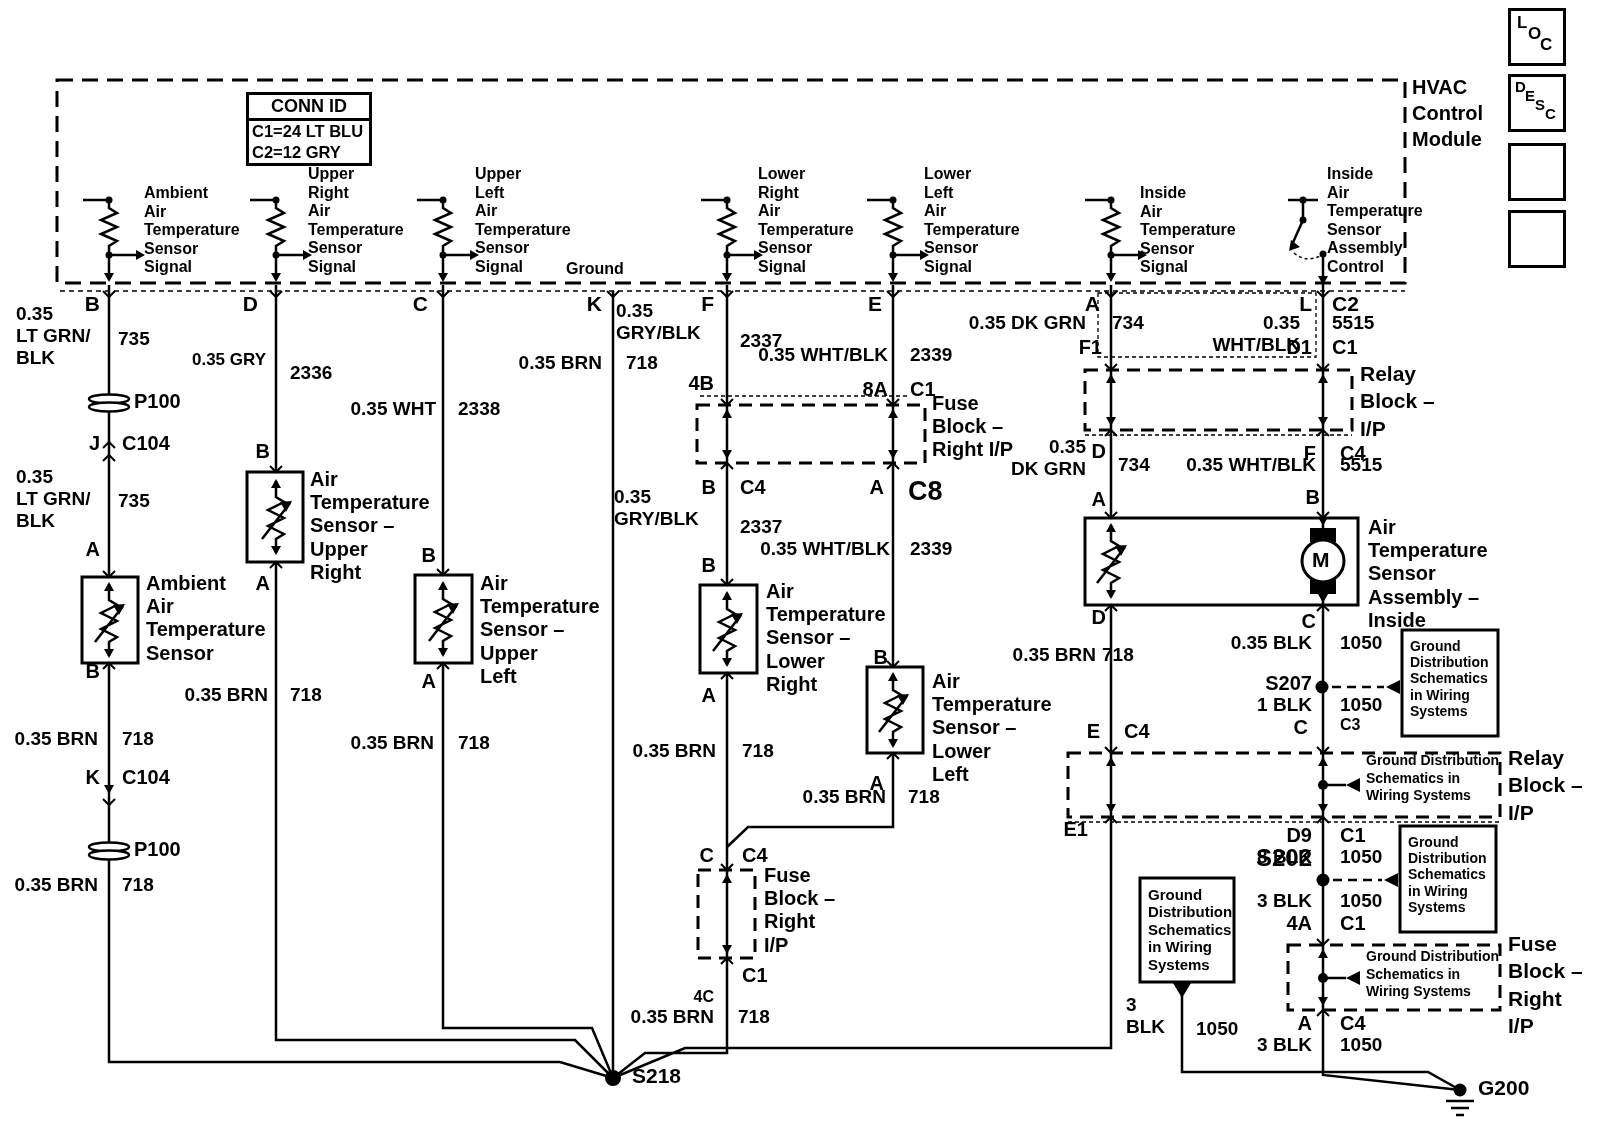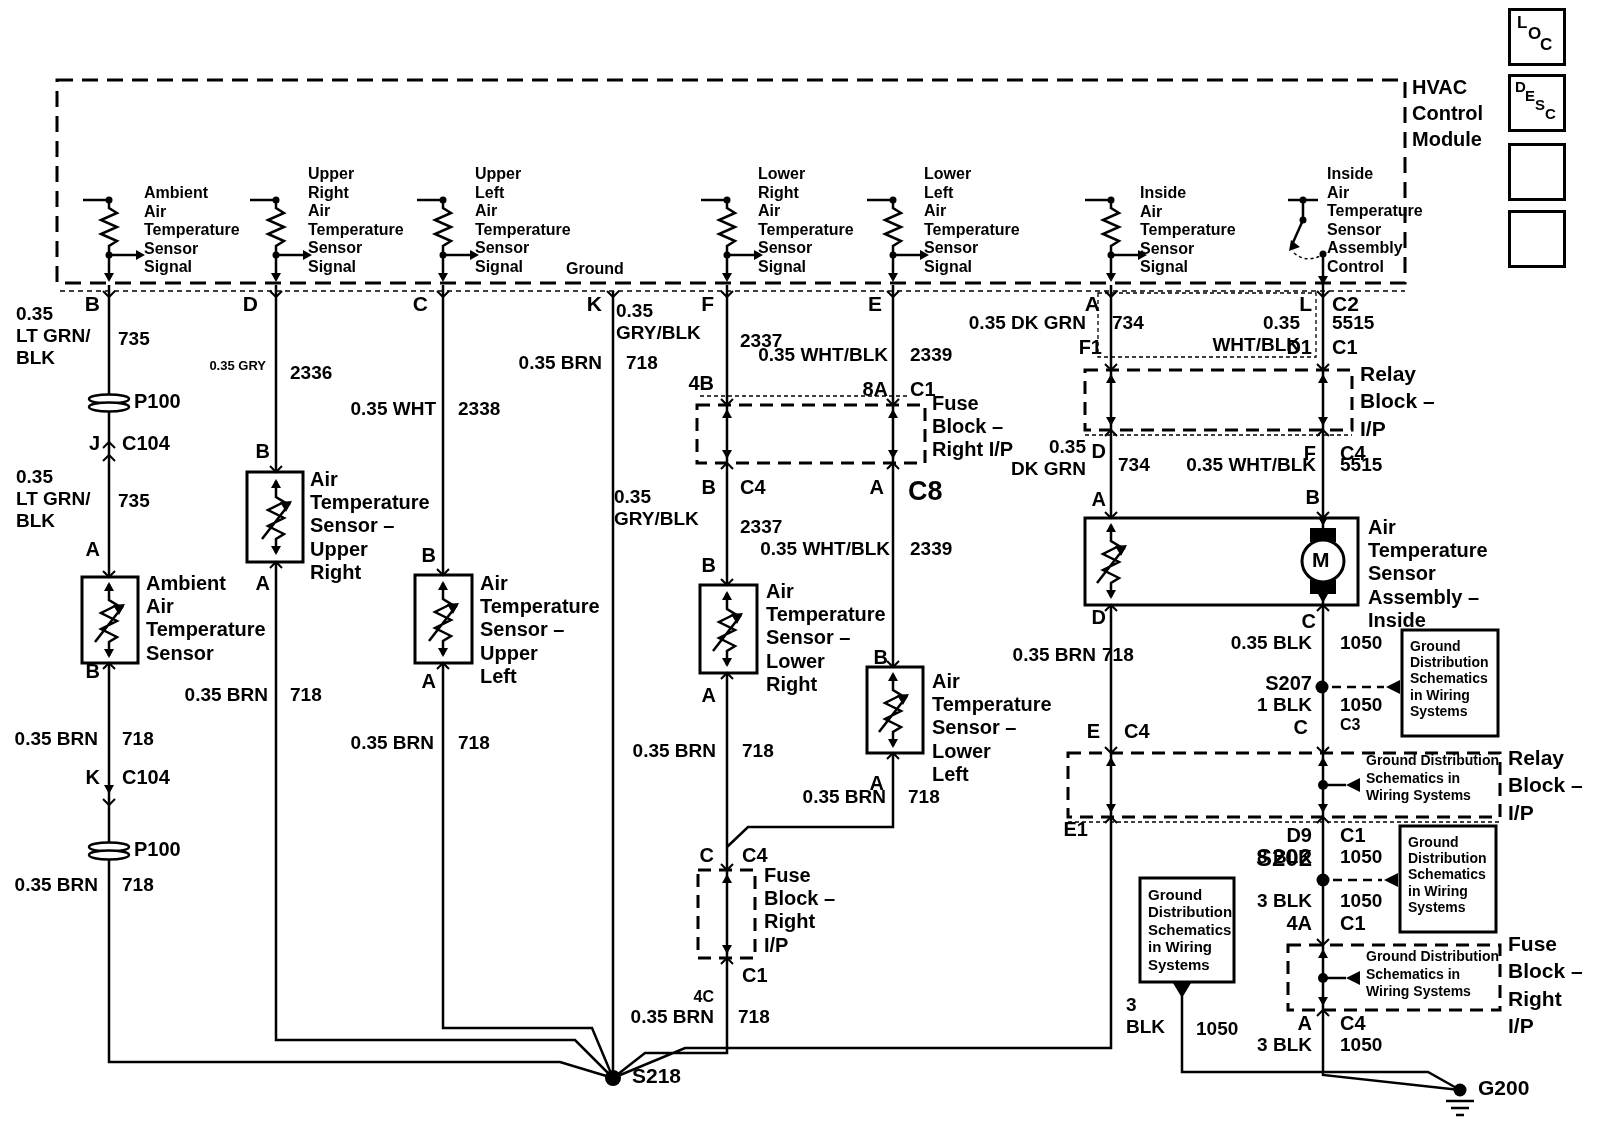--- a/index.html
+++ b/index.html
@@ -145,20 +145,25 @@
     M1105,364 L1111,370 L1117,364 M1317,364 L1323,370 L1329,364 M1105,436 L1111,430 L1117,436 M1317,436 L1323,430 L1329,436
     M1105,747 L1111,753 L1117,747 M1317,747 L1323,753 L1329,747 M1105,823 L1111,817 L1117,823 M1317,823 L1323,817 L1329,823
     M1105,512 L1111,518 L1117,512 M1317,512 L1323,518 L1329,512 M1105,611 L1111,605 L1117,611 M1317,611 L1323,605 L1329,611
     M103,571 L109,577 L115,571 M103,669 L109,663 L115,669
     M270,466 L276,472 L282,466 M270,568 L276,562 L282,568
     M437,569 L443,575 L449,569 M437,669 L443,663 L449,669
     M721,579 L727,585 L733,579 M721,679 L727,673 L733,679
     M887,661 L893,667 L899,661 M887,759 L893,753 L899,759"></path>
 </svg>
 
+<div class="connid">
+  <div class="t">CONN ID</div>
+  <div class="rw">C1=24 LT BLU</div>
+  <div class="rw">C2=12 GRY</div>
+</div>
 
 <div class="lbl" style="left:1412px;top:74px;font-size:20px;line-height:1.3">HVAC
 Control
 Module</div>
 
 <div class="lbl" style="left:144px;top:184px;font-size:16px">Ambient
 Air
 Temperature
 Sensor
 Signal</div>
@@ -227,21 +232,21 @@
 Sensor</div>
 <div class="lbl r" style="left:70px;top:660px;width:30px;font-size:20px">B</div>
 <div class="lbl r" style="left:8px;top:728px;width:90px;font-size:19px">0.35 BRN</div>
 <div class="lbl" style="left:122px;top:728px;font-size:19px">718</div>
 <div class="lbl r" style="left:70px;top:766px;width:30px;font-size:20px">K</div>
 <div class="lbl" style="left:122px;top:766px;font-size:20px">C104</div>
 <div class="lbl" style="left:134px;top:838px;font-size:20px">P100</div>
 <div class="lbl r" style="left:8px;top:874px;width:90px;font-size:19px">0.35 BRN</div>
 <div class="lbl" style="left:122px;top:874px;font-size:19px">718</div>
 
-<div class="lbl r" style="left:166px;top:358px;width:100px;font-size:13px">0.35 GRY</div>
+<div class="lbl r" style="left:166px;top:350px;width:100px;font-size:17px">0.35 GRY</div>
 <div class="lbl" style="left:290px;top:362px;font-size:19px">2336</div>
 <div class="lbl r" style="left:240px;top:440px;width:30px;font-size:20px">B</div>
 <div class="lbl" style="left:310px;top:468px;font-size:20px">Air
 Temperature
 Sensor –
 Upper
 Right</div>
 <div class="lbl r" style="left:240px;top:572px;width:30px;font-size:20px">A</div>
 <div class="lbl r" style="left:178px;top:684px;width:90px;font-size:19px">0.35 BRN</div>
 <div class="lbl" style="left:290px;top:684px;font-size:19px">718</div>

